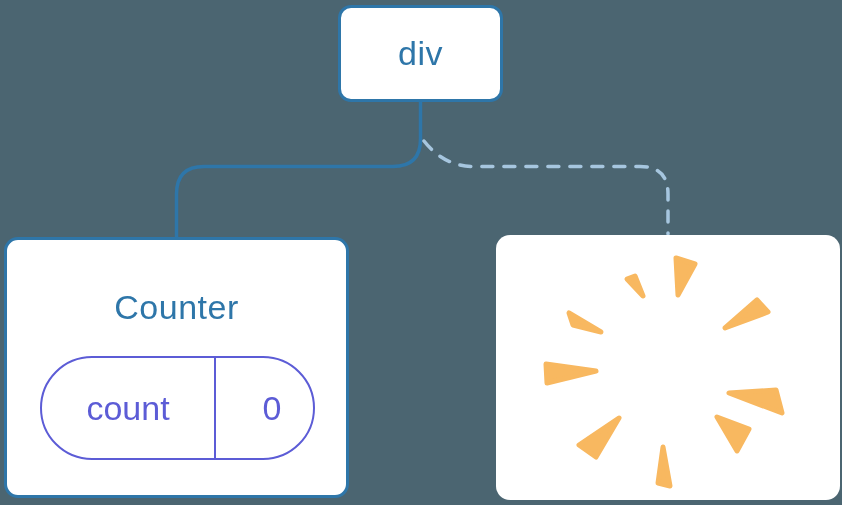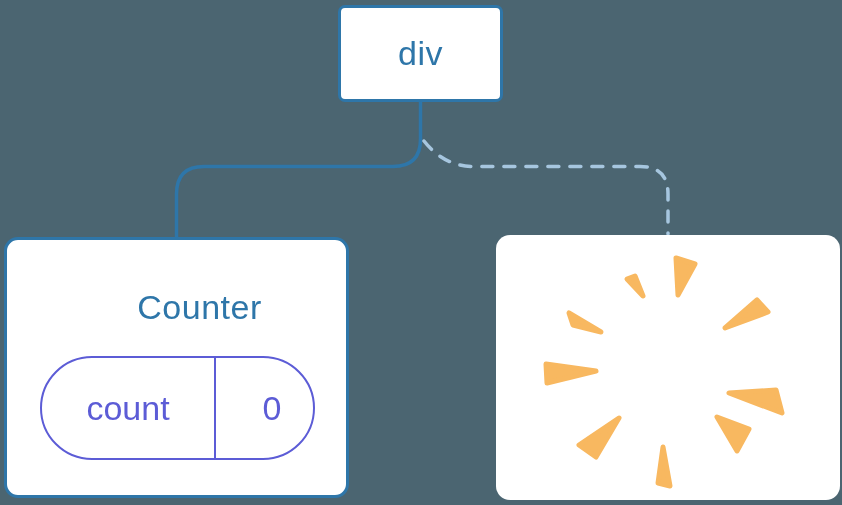--- a/index.html
+++ b/index.html
@@ -30,21 +30,21 @@
     fill:none;
     stroke-dasharray:11 11;
     stroke-linecap:round;
   }
   .node-root{
     position:absolute;
     left:338px;top:5px;
     width:165px;height:97px;
     background:var(--color-card);
     border:3px solid var(--color-steel);
-    border-radius:7px;
+    border-radius:13px;
     box-sizing:border-box;
     display:flex;align-items:center;justify-content:center;
   }
   .node-root .label{
     color:var(--color-steel);
     font-size:34px;
     font-weight:500;
     letter-spacing:0.5px;
   }
   .card-counter{
@@ -57,21 +57,20 @@
     box-sizing:border-box;
   }
   .card-counter .title{
     position:absolute;
     left:0;top:48px;width:100%;
     text-align:center;
     color:var(--color-steel);
     font-size:34px;
     font-weight:500;
     letter-spacing:0.5px;
-    padding-left:23px;
   }
   .state-pill{
     position:absolute;
     left:33px;top:116px;
     width:275px;height:104px;
     border:2.5px solid var(--color-purple);
     border-radius:60px;
     box-sizing:border-box;
     display:flex;
     overflow:hidden;

